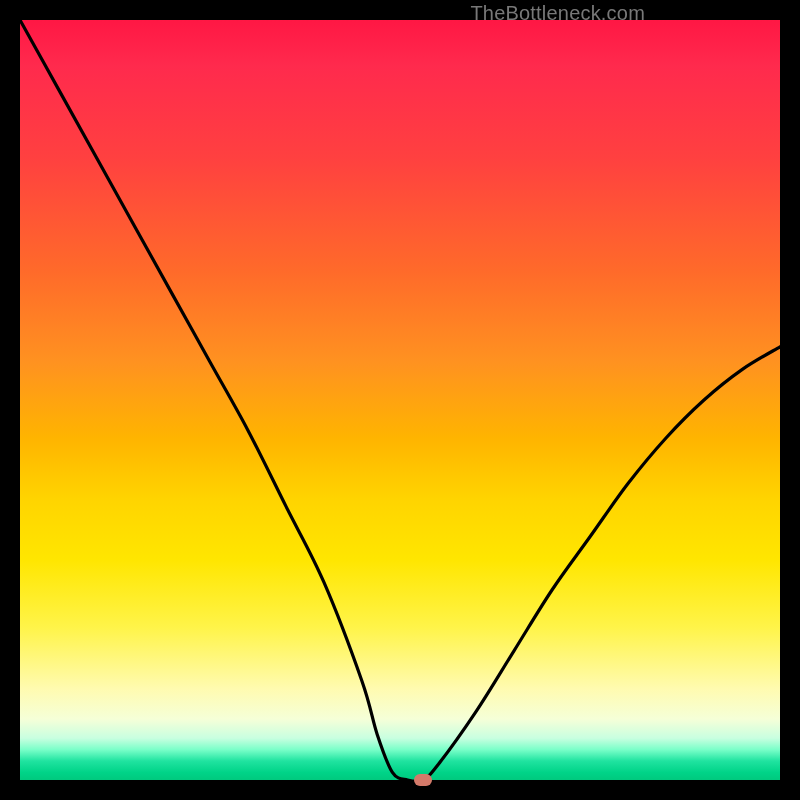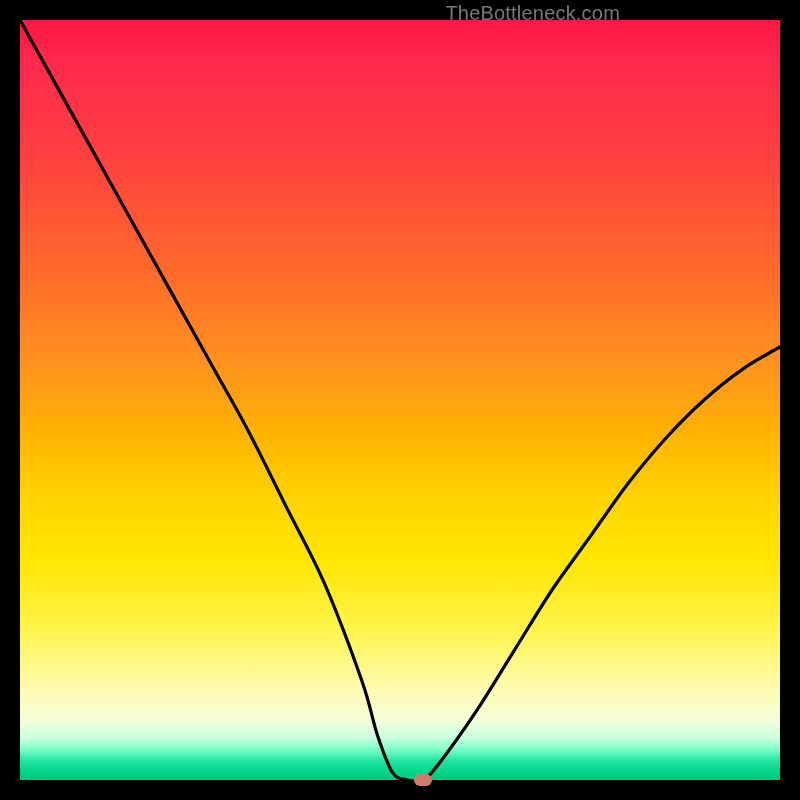--- a/index.html
+++ b/index.html
@@ -9,20 +9,21 @@
     height: 800px;
     background: #000;
     overflow: hidden;
     font-family: Arial, Helvetica, sans-serif;
   }
   .frame {
     position: relative;
     width: 644px;
     height: 800px;
     background: #000;
+    padding-left: 25px;
   }
   .plot {
     position: absolute;
     left: 20px;
     top: 20px;
     width: 760px;
     height: 760px;
     
     background: linear-gradient(
       to bottom,

